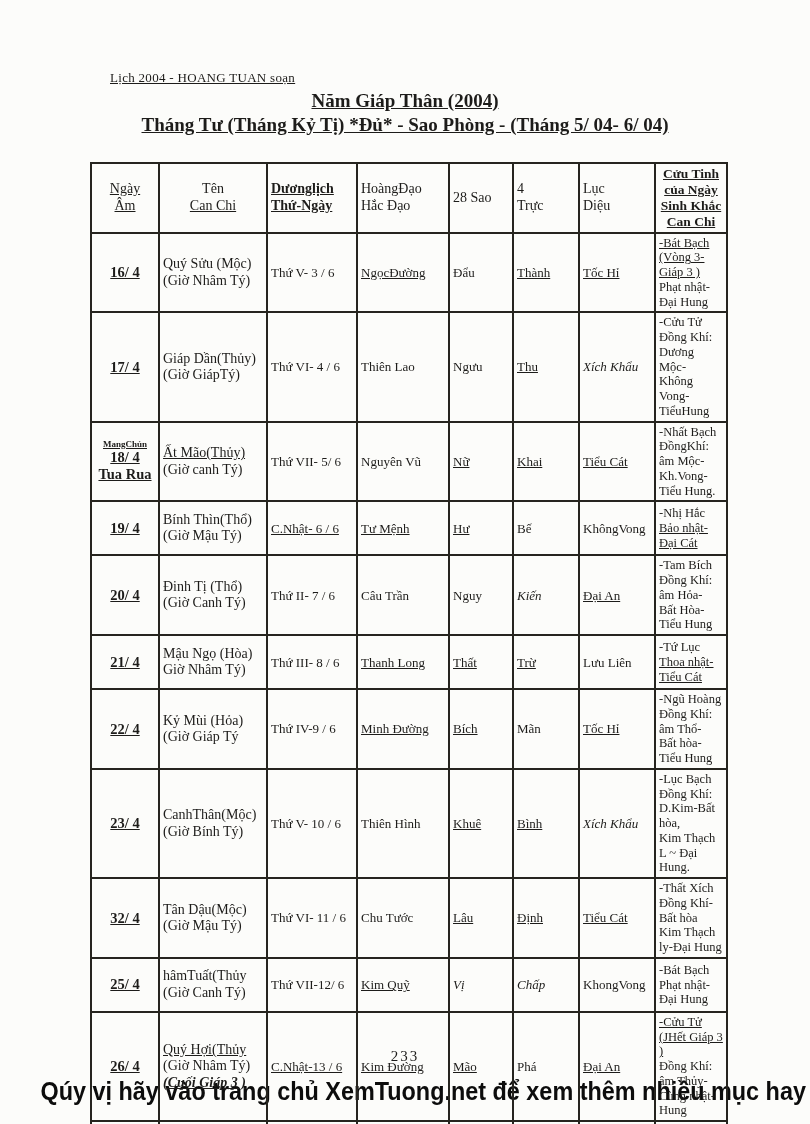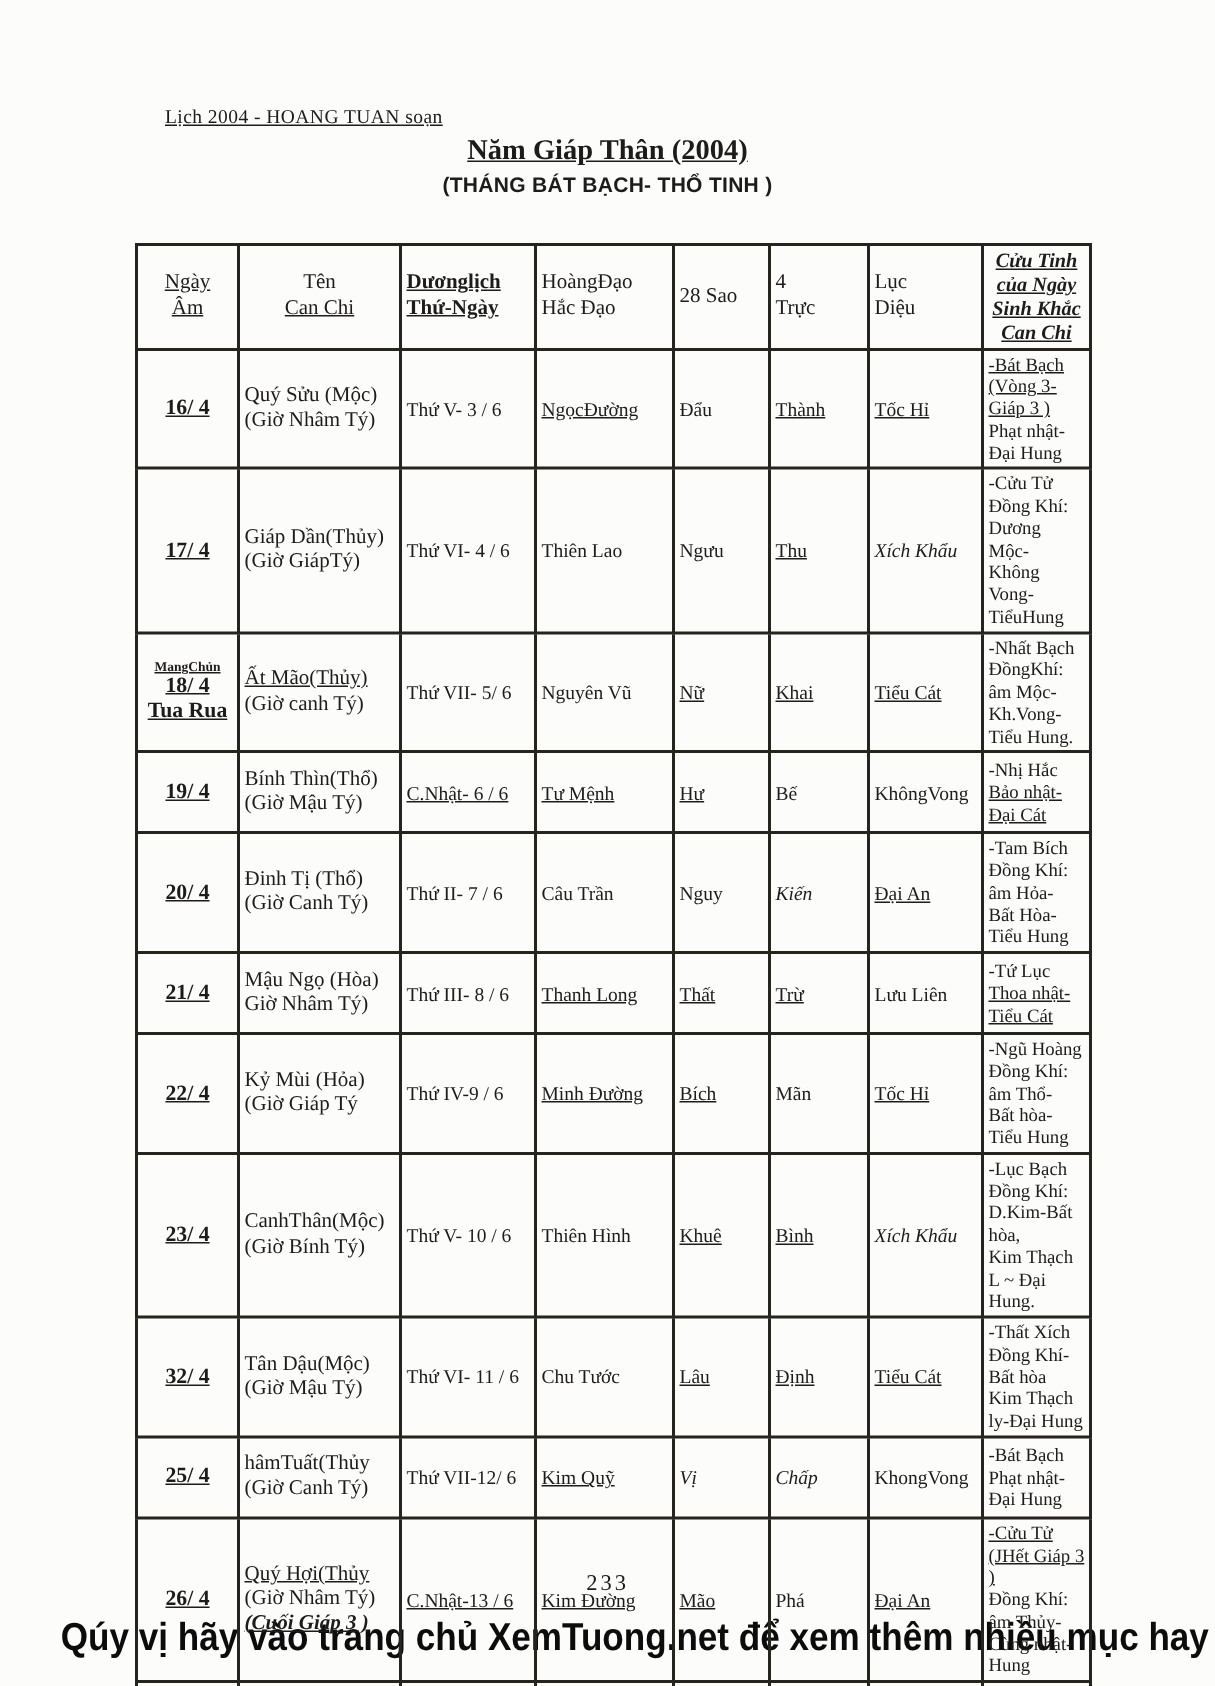--- a/index.html
+++ b/index.html
@@ -38,21 +38,21 @@
   .c-canchi{width:100px;font-size:14px;}
   .c-duong{width:82px;font-size:13px;padding-left:5px;}
   .c-hoangdao{width:84px;font-size:13px;padding-left:6px;border-radius:22px;}
   .c-sao{width:56px;font-size:13px;padding-left:7px;}
   .c-truc{width:58px;font-size:13px;padding-left:7px;}
   .c-lucdieu{width:68px;font-size:13px;padding-left:4px;}
   .c-cuutinh{font-size:12.5px;padding-left:5px;}
   .cal thead th{font-weight:normal;font-size:14px;text-align:left;}
   .cal thead .c-am,.cal thead .c-canchi{text-align:center;}
   .cal thead .c-duong{font-weight:bold;}
-  .cal thead .c-cuutinh{font-weight:bold;font-style:italic;font-size:13.5px;text-align:center;}
+  .cal thead .c-cuutinh{font-weight:bold;font-size:13.5px;text-align:center;}
   .watermark{
     position:absolute;left:0;right:0;top:496px;z-index:3;
     text-align:center;font-family:"Liberation Sans","DejaVu Sans",sans-serif;
     font-size:100px;font-weight:700;letter-spacing:4px;white-space:nowrap;
     color:rgba(120,120,116,0.07);
     -webkit-text-stroke:2px rgba(150,150,146,0.55);
     pointer-events:none;
   }
   .page-number{
     position:absolute;left:0;right:0;top:1048px;text-align:center;
@@ -68,21 +68,21 @@
 </head>
 <body>
 
 <div class="page">
 
 
   <div class="tagline">Lịch 2004 - HOANG TUAN soạn</div>
 
   <div class="titles">
     <div class="title-year">Năm Giáp Thân (2004)</div>
-    <div class="title-note">(THÁNG BÁT BẠCH- THỔ TINH )</div>
+    <div class="title-month">Tháng Tư (Tháng Kỷ Tị) *Đủ* - Sao Phòng - (Tháng 5/ 04- 6/ 04)</div>
   </div>
 
   <table class="cal">
     <thead>
       <tr>
         <th class="c-am">
           <span class="ln u">Ngày</span>
           <span class="ln u">Âm</span>
         </th>
         <th class="c-canchi">

